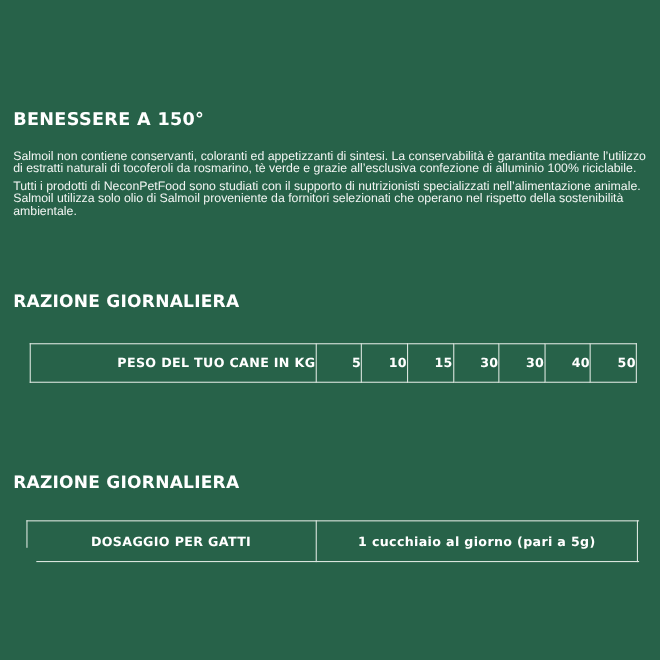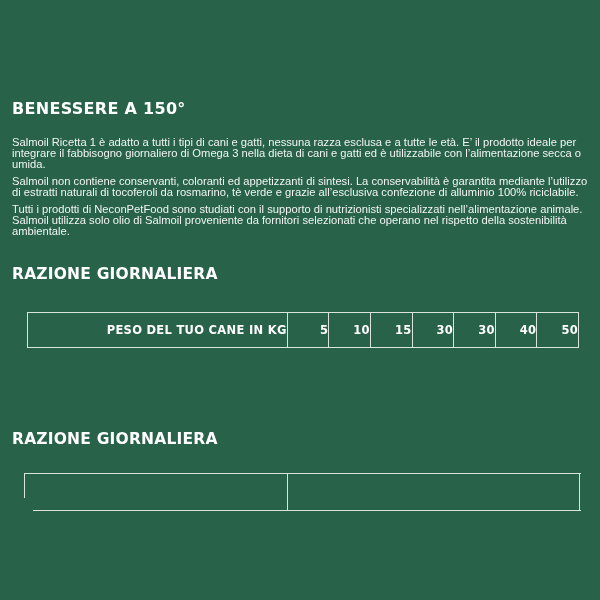--- a/index.html
+++ b/index.html
@@ -137,21 +137,20 @@
       justify-content: center;
       letter-spacing: 0.3px;
     }
   </style>
 </head>
 <body>
 
 <h1 class="h-main">BENESSERE A 150°</h1>
 
 <div class="body-text">
-  <p>Salmoil Ricetta 1 è adatto a tutti i tipi di cani e gatti, nessuna razza esclusa e a tutte le età. E’ il prodotto ideale per integrare il fabbisogno giornaliero di Omega 3 nella dieta di cani e gatti ed è utilizzabile con l’alimentazione secca o umida.</p>
   <p>Salmoil non contiene conservanti, coloranti ed appetizzanti di sintesi. La conservabilità è garantita mediante l’utilizzo di estratti naturali di tocoferoli da rosmarino, tè verde e grazie all’esclusiva confezione di alluminio 100% riciclabile.</p>
   <p>Tutti i prodotti di NeconPetFood sono studiati con il supporto di nutrizionisti specializzati nell’alimentazione animale. Salmoil utilizza solo olio di Salmoil proveniente da fornitori selezionati che operano nel rispetto della sostenibilità ambientale.</p>
 </div>
 
 <h2 class="h-sec h-dog">RAZIONE GIORNALIERA</h2>
 
 <table class="dog">
   <tbody>
       <tr>
     <td class="label">PESO DEL TUO CANE IN KG</td>
@@ -167,13 +166,15 @@
   </table>
 
 <h2 class="h-sec h-cat">RAZIONE GIORNALIERA</h2>
 
 <div class="cat-table">
   <div class="cat-top"></div>
   <div class="cat-left"></div>
   <div class="cat-bottom"></div>
   <div class="cat-div"></div>
   <div class="cat-right"></div>
+  <div class="cat-label">DOSAGGIO PER GATTI</div>
+  <div class="cat-value">1 cucchiaio al giorno (pari a 5g)</div>
 </div>
 
 </body></html>

